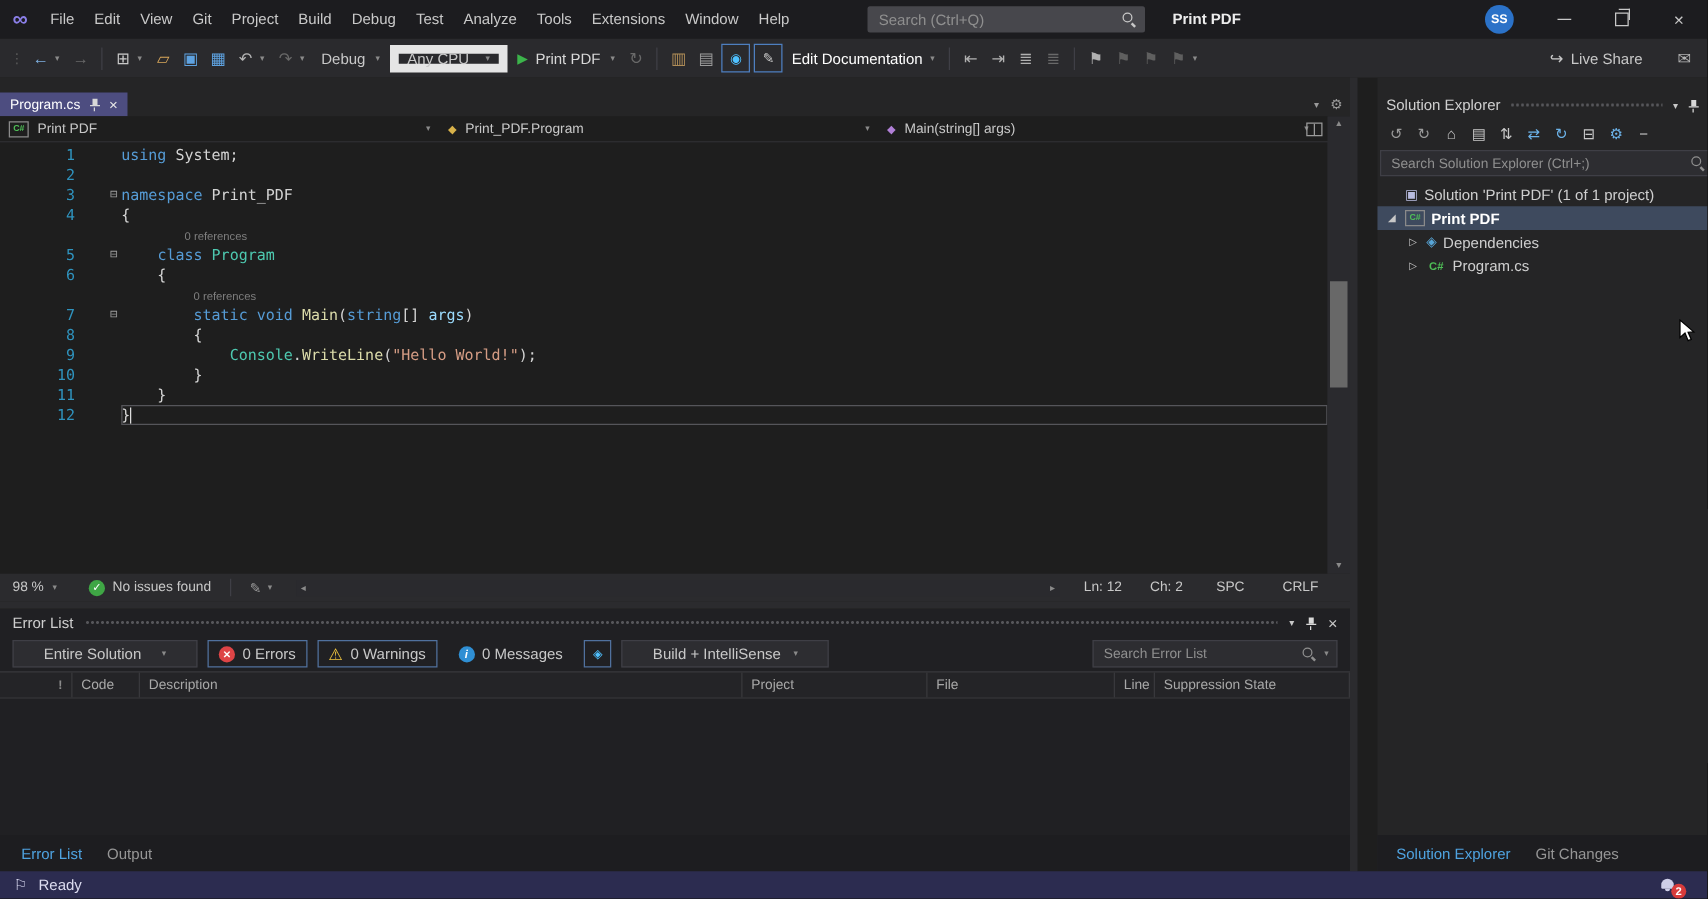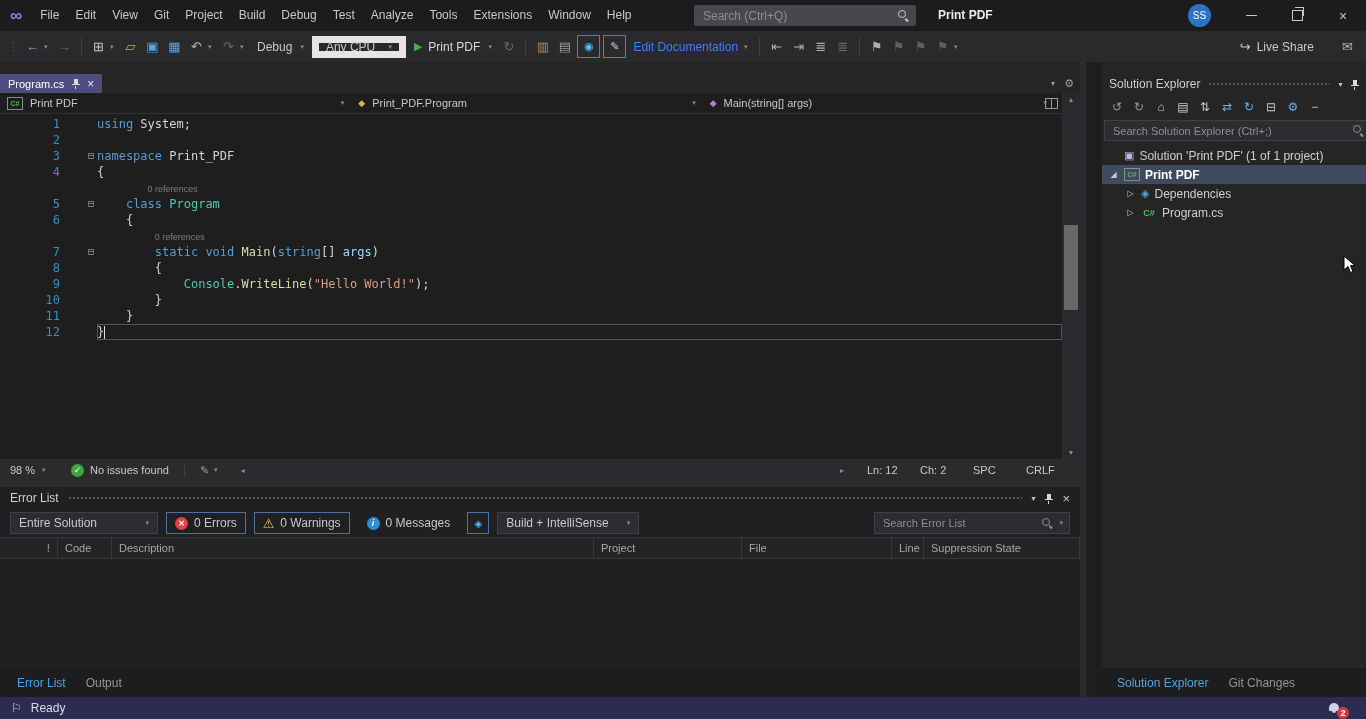--- a/index.html
+++ b/index.html
@@ -6,40 +6,40 @@
   #app{position:relative;width:1366px;height:719px;overflow:hidden;background:#1e1e1e;
        font-family:"Liberation Sans",sans-serif;font-size:12px;color:#cccccc;}
   
   .titlebar{position:absolute;left:0;top:0;right:0;height:31px;background:#1c1c1f;display:flex;align-items:center;padding-left:8px;box-sizing:border-box;}
   .vs-logo{font-size:17px;font-weight:bold;font-style:italic;color:#8b7fe8;margin:0 10px 0 2px;}
   .menu-item{padding:0 8px;height:31px;line-height:31px;color:#c9c9c9;cursor:default;}
   .tb-search{position:absolute;left:694px;top:5px;width:222px;height:21px;background:#47474c;border-radius:2px;display:flex;align-items:center;padding:0 7px;box-sizing:border-box;color:#a8a8a8;}
   .tb-search input{flex:1;background:transparent;border:0;outline:0;color:#c8c8c8;font-size:12px;font-family:inherit;}
   input::placeholder{color:#8f8f8f;}
   .window-title{position:absolute;left:938px;top:0;height:31px;line-height:31px;color:#ececec;font-weight:bold;}
-  .avatar{position:absolute;left:1188px;top:4px;width:23px;height:23px;border-radius:50%;background:#2b72c8;color:#fff;font-size:10px;font-weight:normal;display:flex;align-items:center;justify-content:center;}
+  .avatar{position:absolute;left:1188px;top:4px;width:23px;height:23px;border-radius:50%;background:#2b72c8;color:#fff;font-size:10px;font-weight:bold;display:flex;align-items:center;justify-content:center;}
   .win-controls{position:absolute;right:0;top:0;height:31px;display:flex;}
   .win-btn{width:46px;height:31px;display:flex;align-items:center;justify-content:center;color:#c8c8c8;}
   .min-glyph{width:11px;height:1px;background:#c8c8c8;display:block;}
   .restore-glyph{width:9px;height:9px;border:1px solid #c8c8c8;position:relative;display:block;}
   .restore-glyph::before{content:"";position:absolute;left:2px;top:-4px;width:8px;height:8px;border-top:1px solid #c8c8c8;border-right:1px solid #c8c8c8;}
   .close-glyph{font-size:14px;line-height:1;}
   
   .toolbar{position:absolute;top:31px;left:0;right:0;height:31px;background:#2a2a2d;display:flex;align-items:center;padding:0 8px;gap:1px;box-sizing:border-box;}
   .grip{color:#5a5a5a;font-size:11px;margin-right:4px;letter-spacing:-2px;}
   .tb-i{min-width:21px;height:24px;display:flex;align-items:center;justify-content:center;font-size:13px;}
   .tb-caret{width:9px;height:24px;display:flex;align-items:center;font-size:7px;color:#8a8a8a;}
   .tb-sep{width:1px;height:18px;background:#3f3f46;margin:0 5px;}
   .tb-dd{height:22px;display:flex;align-items:center;padding:0 7px;color:#c8c8c8;gap:8px;box-sizing:border-box;}
   .tb-dd.bordered{border:7px solid #e5e5e5;}
   .cc{font-size:7px;color:#8a8a8a;}
   .run-group{display:flex;align-items:center;gap:6px;padding:0 7px;color:#d8d8d8;}
   .play{color:#3cb44b;font-size:11px;}
   .toggle-btn{width:21px;height:21px;border:1px solid #4e7fc0;display:flex;align-items:center;justify-content:center;margin:0 1px;font-size:11px;}
-  .tb-lbl{padding:0 5px;color:#3b82f6;}
+  .tb-lbl{padding:0 5px;color:#ffffff;}
   .spacer{flex:1;}
   .live-share{display:flex;align-items:center;gap:6px;color:#c8c8c8;margin-right:22px;}
   .ls-ic{font-size:13px;color:#c8c8c8;}
   
   .editor-group{position:absolute;left:0;top:62px;width:1080px;height:419px;background:#252526;}
   .tabstrip{height:31px;display:flex;align-items:flex-end;position:relative;}
   .tab{height:19px;background:#4d4d80;color:#fff;display:flex;align-items:center;padding:0 8px;gap:7px;font-size:11px;}
   .tab .x{font-size:12px;line-height:1;color:#e8e8e8;}
   .pin-ic{position:relative;width:9px;height:11px;display:inline-block;background:linear-gradient(#d8d8d8,#d8d8d8) no-repeat center bottom/1px 3px;}
   .pin-ic::before{content:"";position:absolute;left:3px;top:1px;width:4px;height:5px;background:#d8d8d8;}
@@ -73,21 +73,21 @@
   .hscroll{flex:1;height:13px;background:#2a2a2e;display:flex;align-items:center;justify-content:space-between;margin:0 10px;color:#8a8a8a;font-size:8px;padding:0 4px;}
   .ss-stat{min-width:44px;}
   
   .hsplit{position:absolute;left:0;top:481px;width:1080px;height:6px;background:#2b2b2e;}
   .errorlist{position:absolute;left:0;top:487px;width:1080px;height:181px;background:#202023;}
   .panel-title{height:22px;display:flex;align-items:center;padding:0 10px;gap:9px;color:#cfcfcf;}
   .dots{flex:1;height:4px;background-image:radial-gradient(circle,#56565a 1px,transparent 1.3px);background-size:4px 4px;background-repeat:repeat-x;}
   .pt-ic{color:#c8c8c8;font-size:9px;display:flex;align-items:center;}
   .pt-x{color:#c8c8c8;font-size:13px;line-height:1;}
   .el-toolbar{height:28px;display:flex;align-items:center;padding:0 10px;gap:8px;}
-  .el-dd{height:22px;background:#2d2d31;border:1px solid #3f3f46;display:flex;align-items:center;padding:0 8px;gap:10px;color:#c8c8c8;box-sizing:border-box;}
+  .el-dd{height:22px;background:#2d2d31;border:1px solid #3f3f46;display:flex;align-items:center;padding:0 24px;gap:10px;color:#c8c8c8;box-sizing:border-box;}
   .filter-btn{height:22px;display:flex;align-items:center;gap:6px;padding:0 8px;border:1px solid transparent;color:#c8c8c8;box-sizing:border-box;}
   .filter-btn.on{border-color:#50719e;}
   .err-ic{width:13px;height:13px;border-radius:50%;background:#de4446;color:#fff;font-size:8px;font-weight:bold;display:flex;align-items:center;justify-content:center;flex:none;}
   .warn-ic{color:#f0c53e;font-size:13px;line-height:1;}
   .info-ic{width:13px;height:13px;border-radius:50%;background:#2f8fd4;color:#fff;font-size:9px;font-style:italic;font-weight:bold;display:flex;align-items:center;justify-content:center;flex:none;}
   .mini-btn{width:22px;height:22px;border:1px solid #50719e;display:flex;align-items:center;justify-content:center;color:#4fc1ff;font-size:10px;box-sizing:border-box;}
   .el-search{margin-left:auto;width:196px;height:22px;background:#2d2d31;border:1px solid #3f3f46;display:flex;align-items:center;padding:0 6px;gap:6px;color:#8f8f8f;box-sizing:border-box;}
   .el-search input{flex:1;background:transparent;border:0;outline:0;color:#c8c8c8;font-size:11px;font-family:inherit;min-width:0;}
   .el-header{height:20px;display:flex;border-top:1px solid #38383c;border-bottom:1px solid #38383c;color:#a8a8a8;font-size:11px;align-items:stretch;background:#242427;}
   .el-col{display:flex;align-items:center;padding:0 7px;border-right:1px solid #38383c;box-sizing:border-box;flex:none;}

